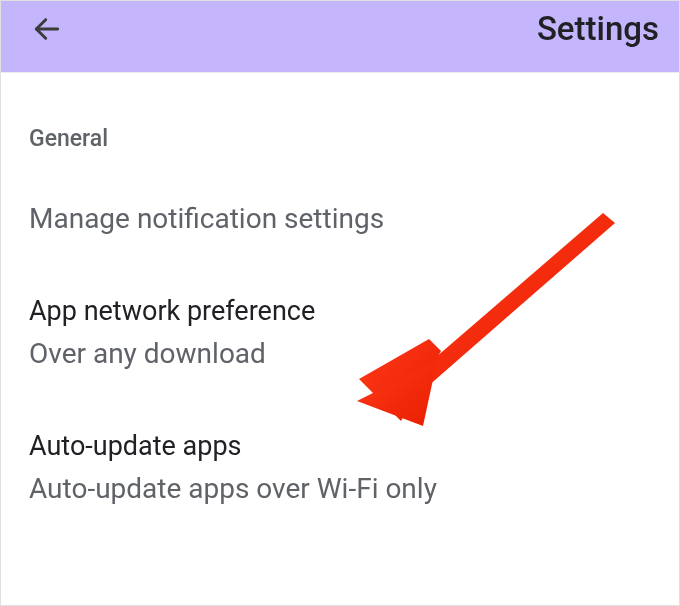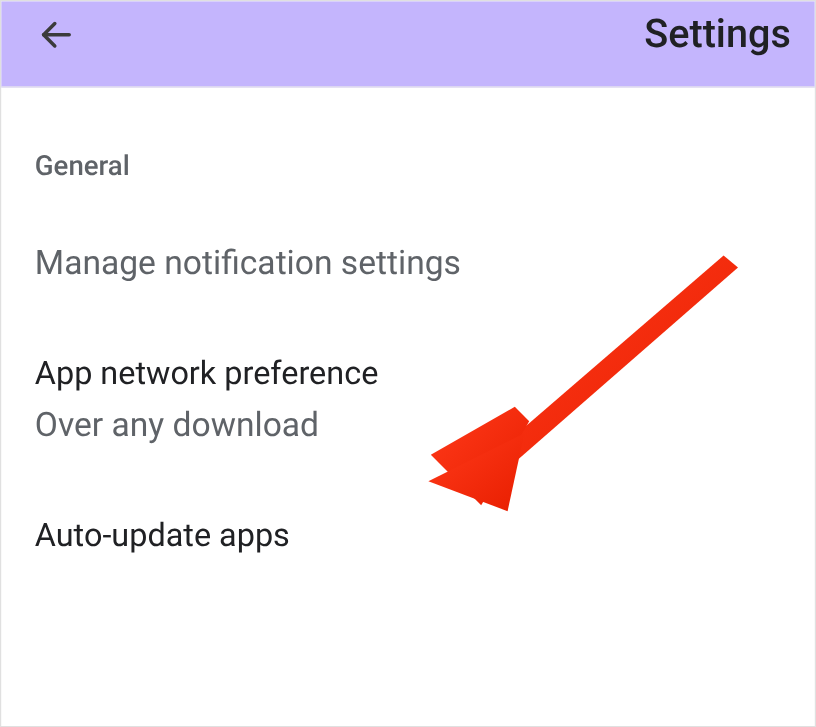--- a/index.html
+++ b/index.html
@@ -92,20 +92,21 @@
     <div class="setting-subtitle">Manage notification settings</div>
   </div>
 
   <div class="setting-item">
     <div class="setting-title">App network preference</div>
     <div class="setting-subtitle">Over any download</div>
   </div>
 
   <div class="setting-item">
     <div class="setting-title">Auto-update apps</div>
+    <div class="setting-subtitle">Auto-update apps over Wi-Fi only</div>
   </div>
 </div>
 
 <svg class="arrow-annotation" width="270" height="220" viewBox="0 0 270 220">
   <defs>
     <linearGradient id="arrowGrad" x1="0%" y1="0%" x2="100%" y2="100%">
       <stop offset="0%" stop-color="#ff3a1a"></stop>
       <stop offset="100%" stop-color="#e81e00"></stop>
     </linearGradient>
   </defs>

